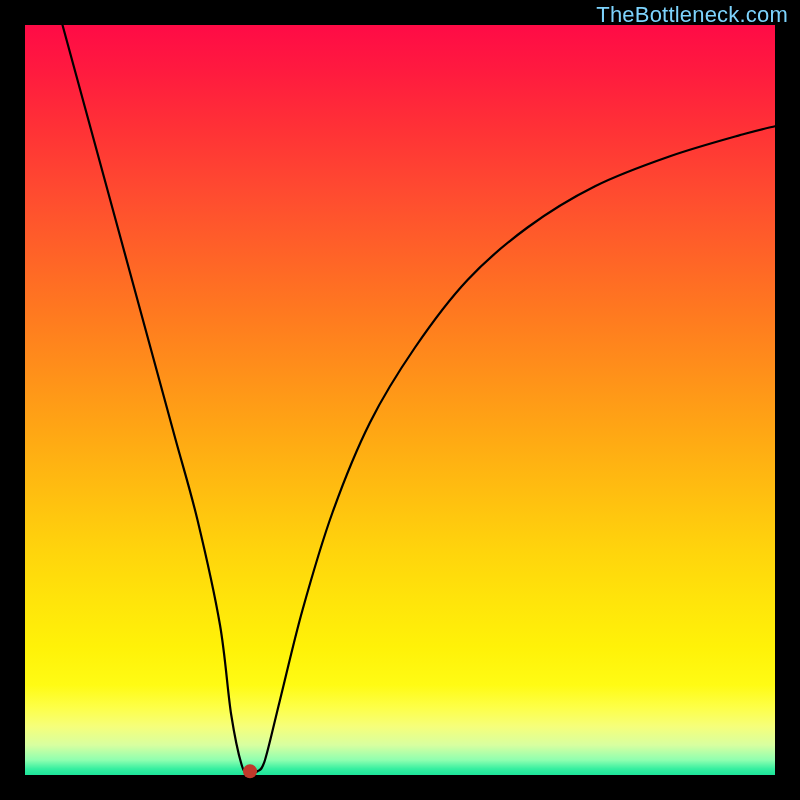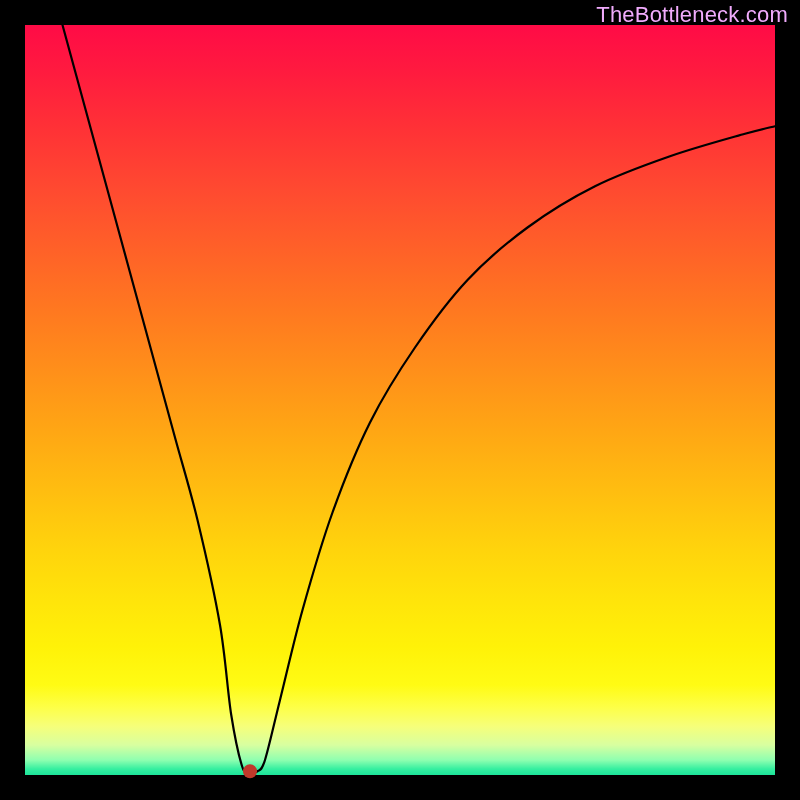--- a/index.html
+++ b/index.html
@@ -14,21 +14,21 @@
   .frame {
     position: relative;
     width: 800px;
     height: 800px;
     background: #000;
   }
   .watermark {
     position: absolute;
     top: 2px;
     right: 12px;
-    color: #f0abfc;
+    color: #7dd3fc;
     font-size: 22px;
     font-weight: 500;
     letter-spacing: 0.2px;
     z-index: 5;
     user-select: none;
   }
   .plot-area {
     position: absolute;
     left: 25px;
     top: 25px;

